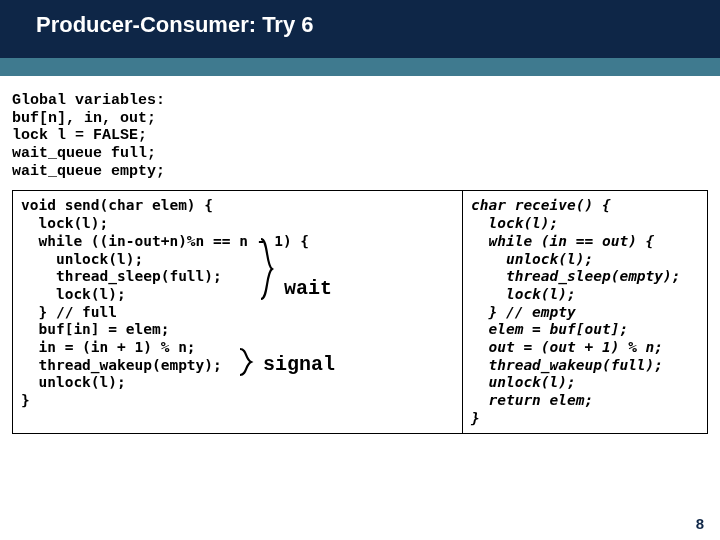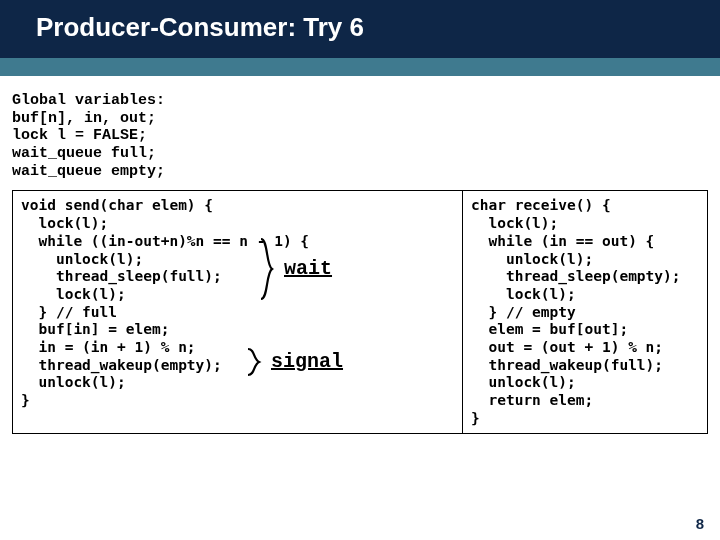--- a/index.html
+++ b/index.html
@@ -7,21 +7,21 @@
     width: 720px;
     height: 540px;
     background: #ffffff;
     font-family: Arial, Helvetica, sans-serif;
     position: relative;
     overflow: hidden;
   }
   .title-bar {
     background: #0e2647;
     color: #ffffff;
-    font-size: 26px;
+    font-size: 22px;
     font-weight: bold;
     padding: 12px 0 16px 36px;
     height: 58px;
   }
   .accent-bar {
     background: #3f7a8f;
     height: 18px;
     width: 100%;
   }
   .content {
@@ -46,30 +46,29 @@
   .code-box {
     border: 1px solid #000;
     padding: 6px 8px;
     font-family: "Courier New", Courier, monospace;
     font-weight: bold;
     font-size: 14.5px;
     line-height: 1.22;
     position: relative;
   }
   .code-box.left  { width: 470px; }
-  .code-box.right { width: 256px; margin-left: -1px; }
+  .code-box.right { width: 256px; margin-left: -1px; font-style: italic; }
   pre.code { white-space: pre; }
   .annot {
     position: absolute;
     display: flex;
-    align-items: center;
+    align-items: flex-end;
     font-family: "Courier New", Courier, monospace;
     font-size: 20px;
     color: #000;
-    text-decoration: underline;
   }
   .annot svg { flex: 0 0 auto; }
   .annot .label { margin-left: 4px; }
   .page-num {
     position: absolute;
     right: 16px;
     bottom: 8px;
     color: #0e2647;
     font-size: 15px;
     font-weight: bold;
@@ -107,21 +106,21 @@
   unlock(l);
 }</pre>
 
       <div class="annot" style="top:46px; left:245px;">
         <svg width="22" height="64" viewBox="0 0 22 64">
           <path d="M3 2 C10 2 8 28 14 32 C8 36 10 62 3 62" fill="none" stroke="#000" stroke-width="2.2"></path>
         </svg>
         <span class="label">wait</span>
       </div>
 
-      <div class="annot" style="top:156px; left:232px;">
+      <div class="annot" style="top:156px; left:224px;">
         <svg width="22" height="30" viewBox="0 0 22 30">
           <path d="M3 2 C10 2 8 12 14 15 C8 18 10 28 3 28" fill="none" stroke="#000" stroke-width="2.2"></path>
         </svg>
         <span class="label">signal</span>
       </div>
     </div>
 
     <div class="code-box right">
       <pre class="code">char receive() {
   lock(l);

